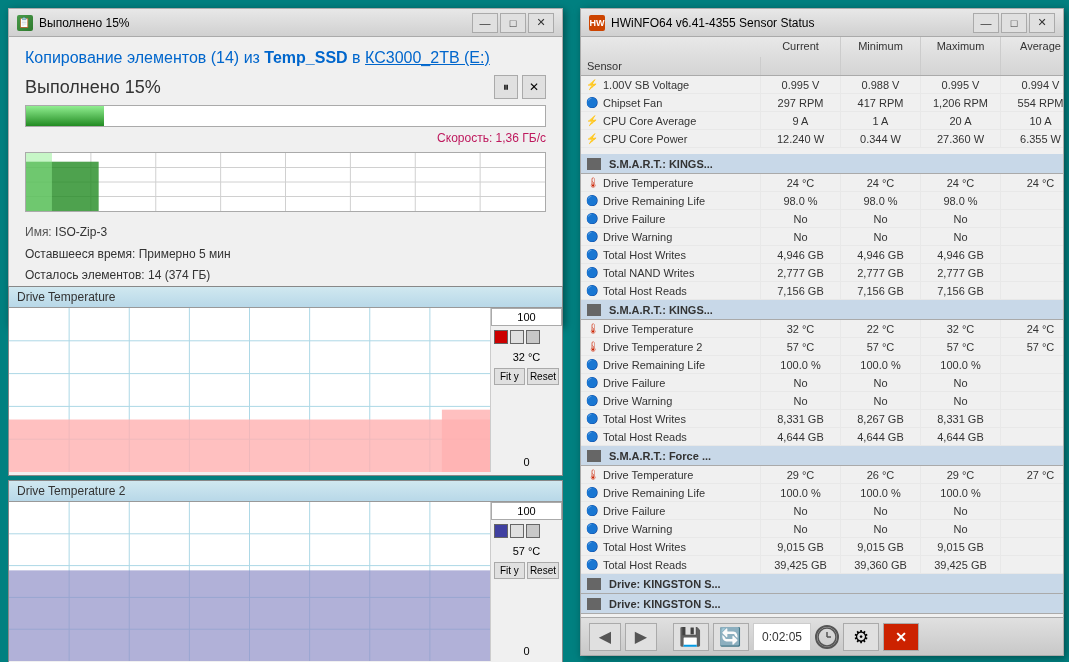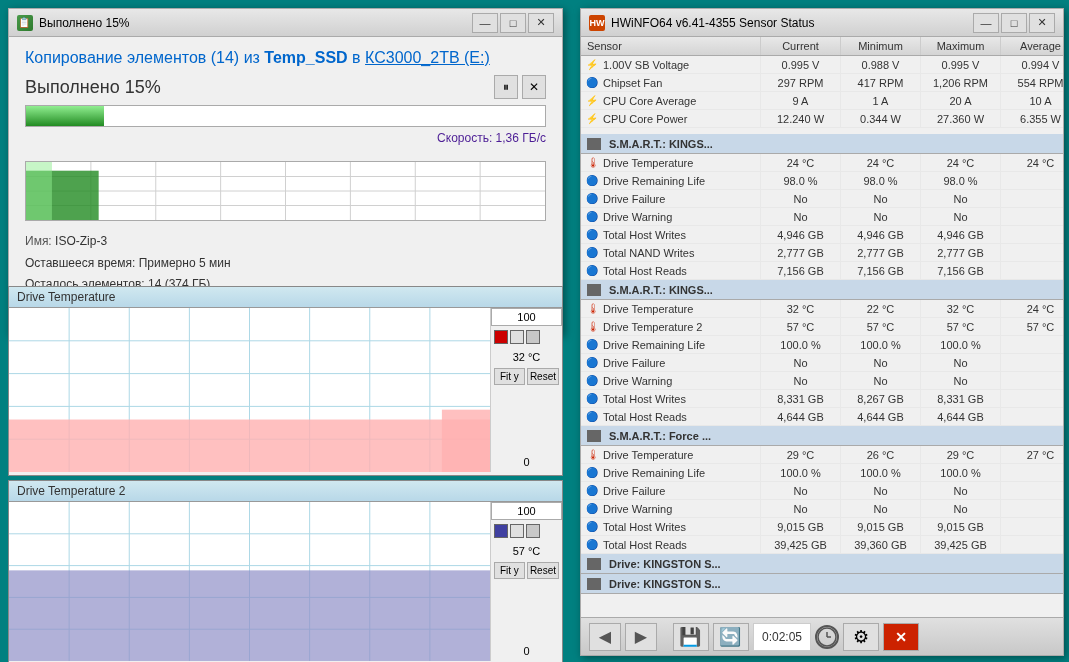--- a/index.html
+++ b/index.html
@@ -112,22 +112,22 @@
       margin-bottom: 4px;
     }
     .progress-bar-fill {
       height: 100%;
       background: linear-gradient(to bottom, #90EE90, #228B22);
       width: 15%;
     }
     .progress-speed {
       text-align: right;
       font-size: 12px;
-      color: #4c1d95;
-      margin-bottom: 16px;
+      color: #be185d;
+      margin-bottom: 7px;
     }
     .copy-chart {
       width: 100%;
       height: 60px;
       background: white;
       border: 1px solid #aaa;
       position: relative;
       margin-bottom: 10px;
       overflow: hidden;
     }
@@ -283,21 +283,21 @@
       border-bottom: 1px solid #aaa;
       flex-shrink: 0;
     }
     .hwinfo-th {
       padding: 3px 6px;
       font-size: 11px;
       color: #333;
       border-right: 1px solid #ccc;
       text-align: center;
     }
-    .hwinfo-th:first-child { text-align: left; }
+    .hwinfo-th:first-child { text-align: left; margin-top: 20px; }
     .hwinfo-body {
       flex: 1;
       overflow-y: auto;
       overflow-x: hidden;
     }
     .hwinfo-row {
       display: grid;
       grid-template-columns: 180px 80px 80px 80px 80px;
       border-bottom: 1px solid #e8e8e8;
       min-height: 18px;

